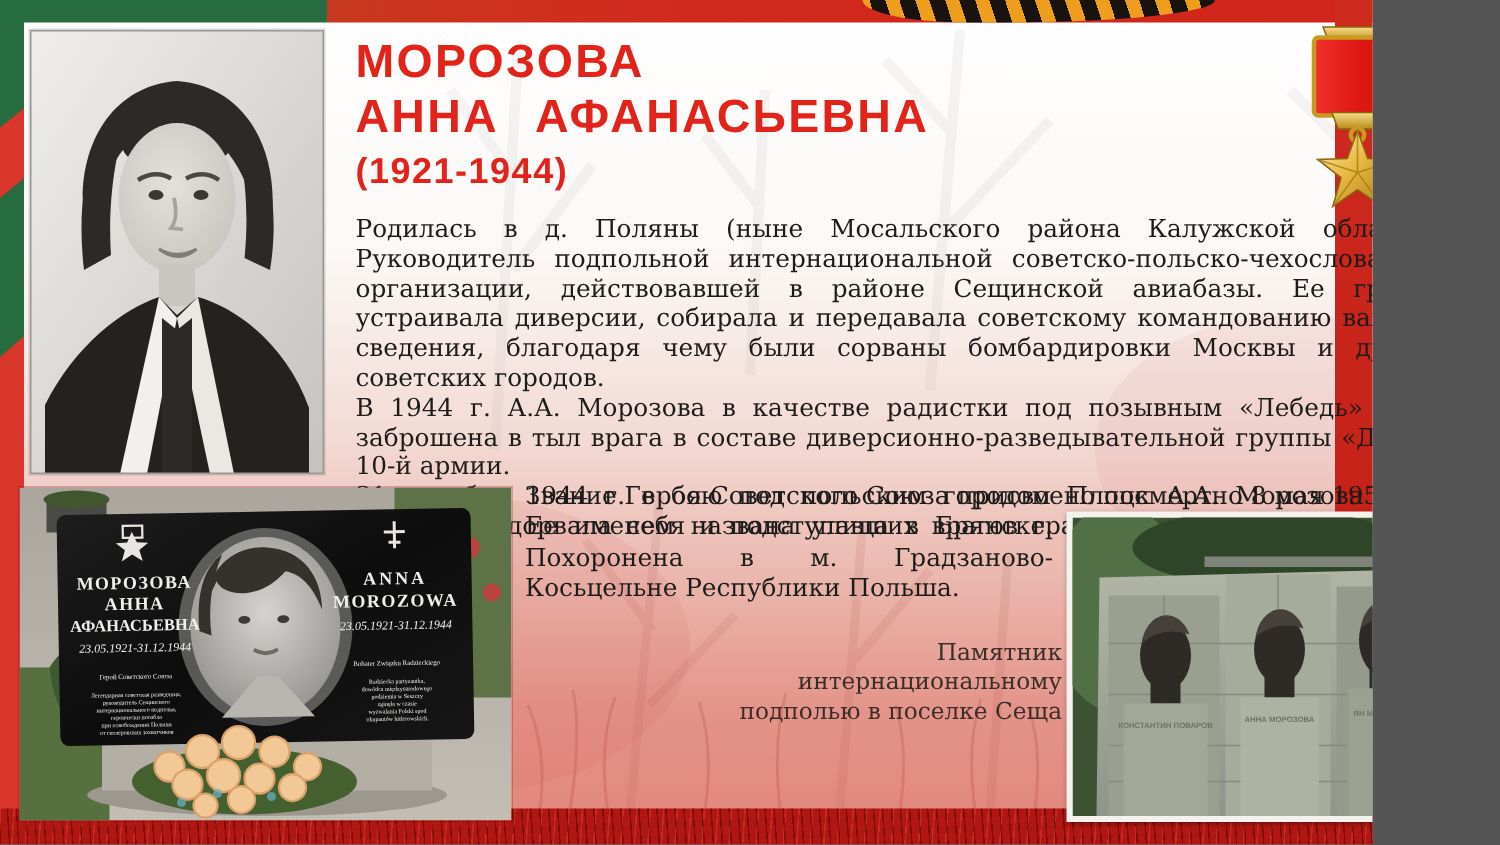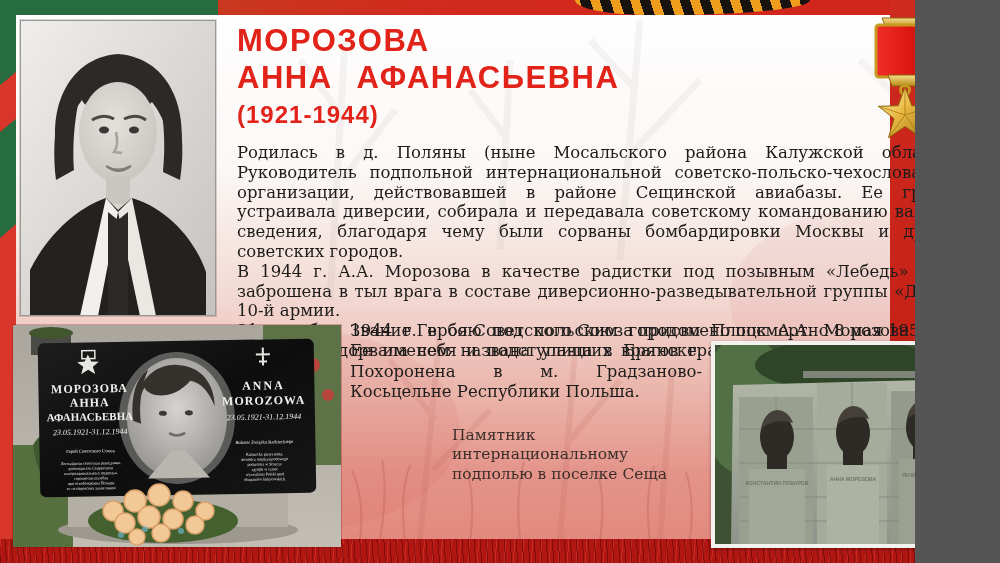--- a/index.html
+++ b/index.html
@@ -35,21 +35,21 @@
   .title-block{left:237px;top:22px;width:700px;color:#e2231a;font-family:"Liberation Sans",sans-serif;font-weight:bold;}
   .title-line{font-size:31px;line-height:37px;letter-spacing:1.5px;word-spacing:.45em;}
   .title-years{font-size:24px;line-height:30px;margin-top:4px;letter-spacing:1px;}
   
   .medal{left:862px;top:16px;width:86px;height:132px;}
   
   .body-text{left:237px;top:143px;width:726px;font-size:16.5px;line-height:1.2;color:#1d1c1a;text-align:justify;}
   .body-text p{margin:0;}
   .line-award{left:350px;top:321px;width:620px;font-size:16.5px;line-height:1.2;color:#1d1c1a;white-space:nowrap;}
   .para-narrow{left:350px;top:341px;width:352px;font-size:16.5px;line-height:1.25;color:#1d1c1a;text-align:justify;}
-  .caption-monument{left:452px;top:426px;width:256px;font-size:15.5px;line-height:1.25;color:#3b2e29;text-align:left;}
+  .caption-monument{left:452px;top:426px;width:256px;font-size:15.5px;line-height:1.25;color:#3b2e29;text-align:right;}
   .caption-grave{left:350px;top:510px;width:260px;font-size:15.5px;color:#3a2f2b;}
   
   .grave-photo{left:13px;top:325px;width:328px;height:222px;box-shadow:0 0 0 1px rgba(120,0,0,.25);}
   .monument-photo{left:711px;top:341px;width:276px;height:207px;background:#f4f2ee;padding:4px;box-sizing:border-box;box-shadow:0 1px 3px rgba(0,0,0,.35);}
   .monument-photo svg{display:block;width:100%;height:100%;}
 </style>
 </head>
 <body>
 
 <div class="page">

